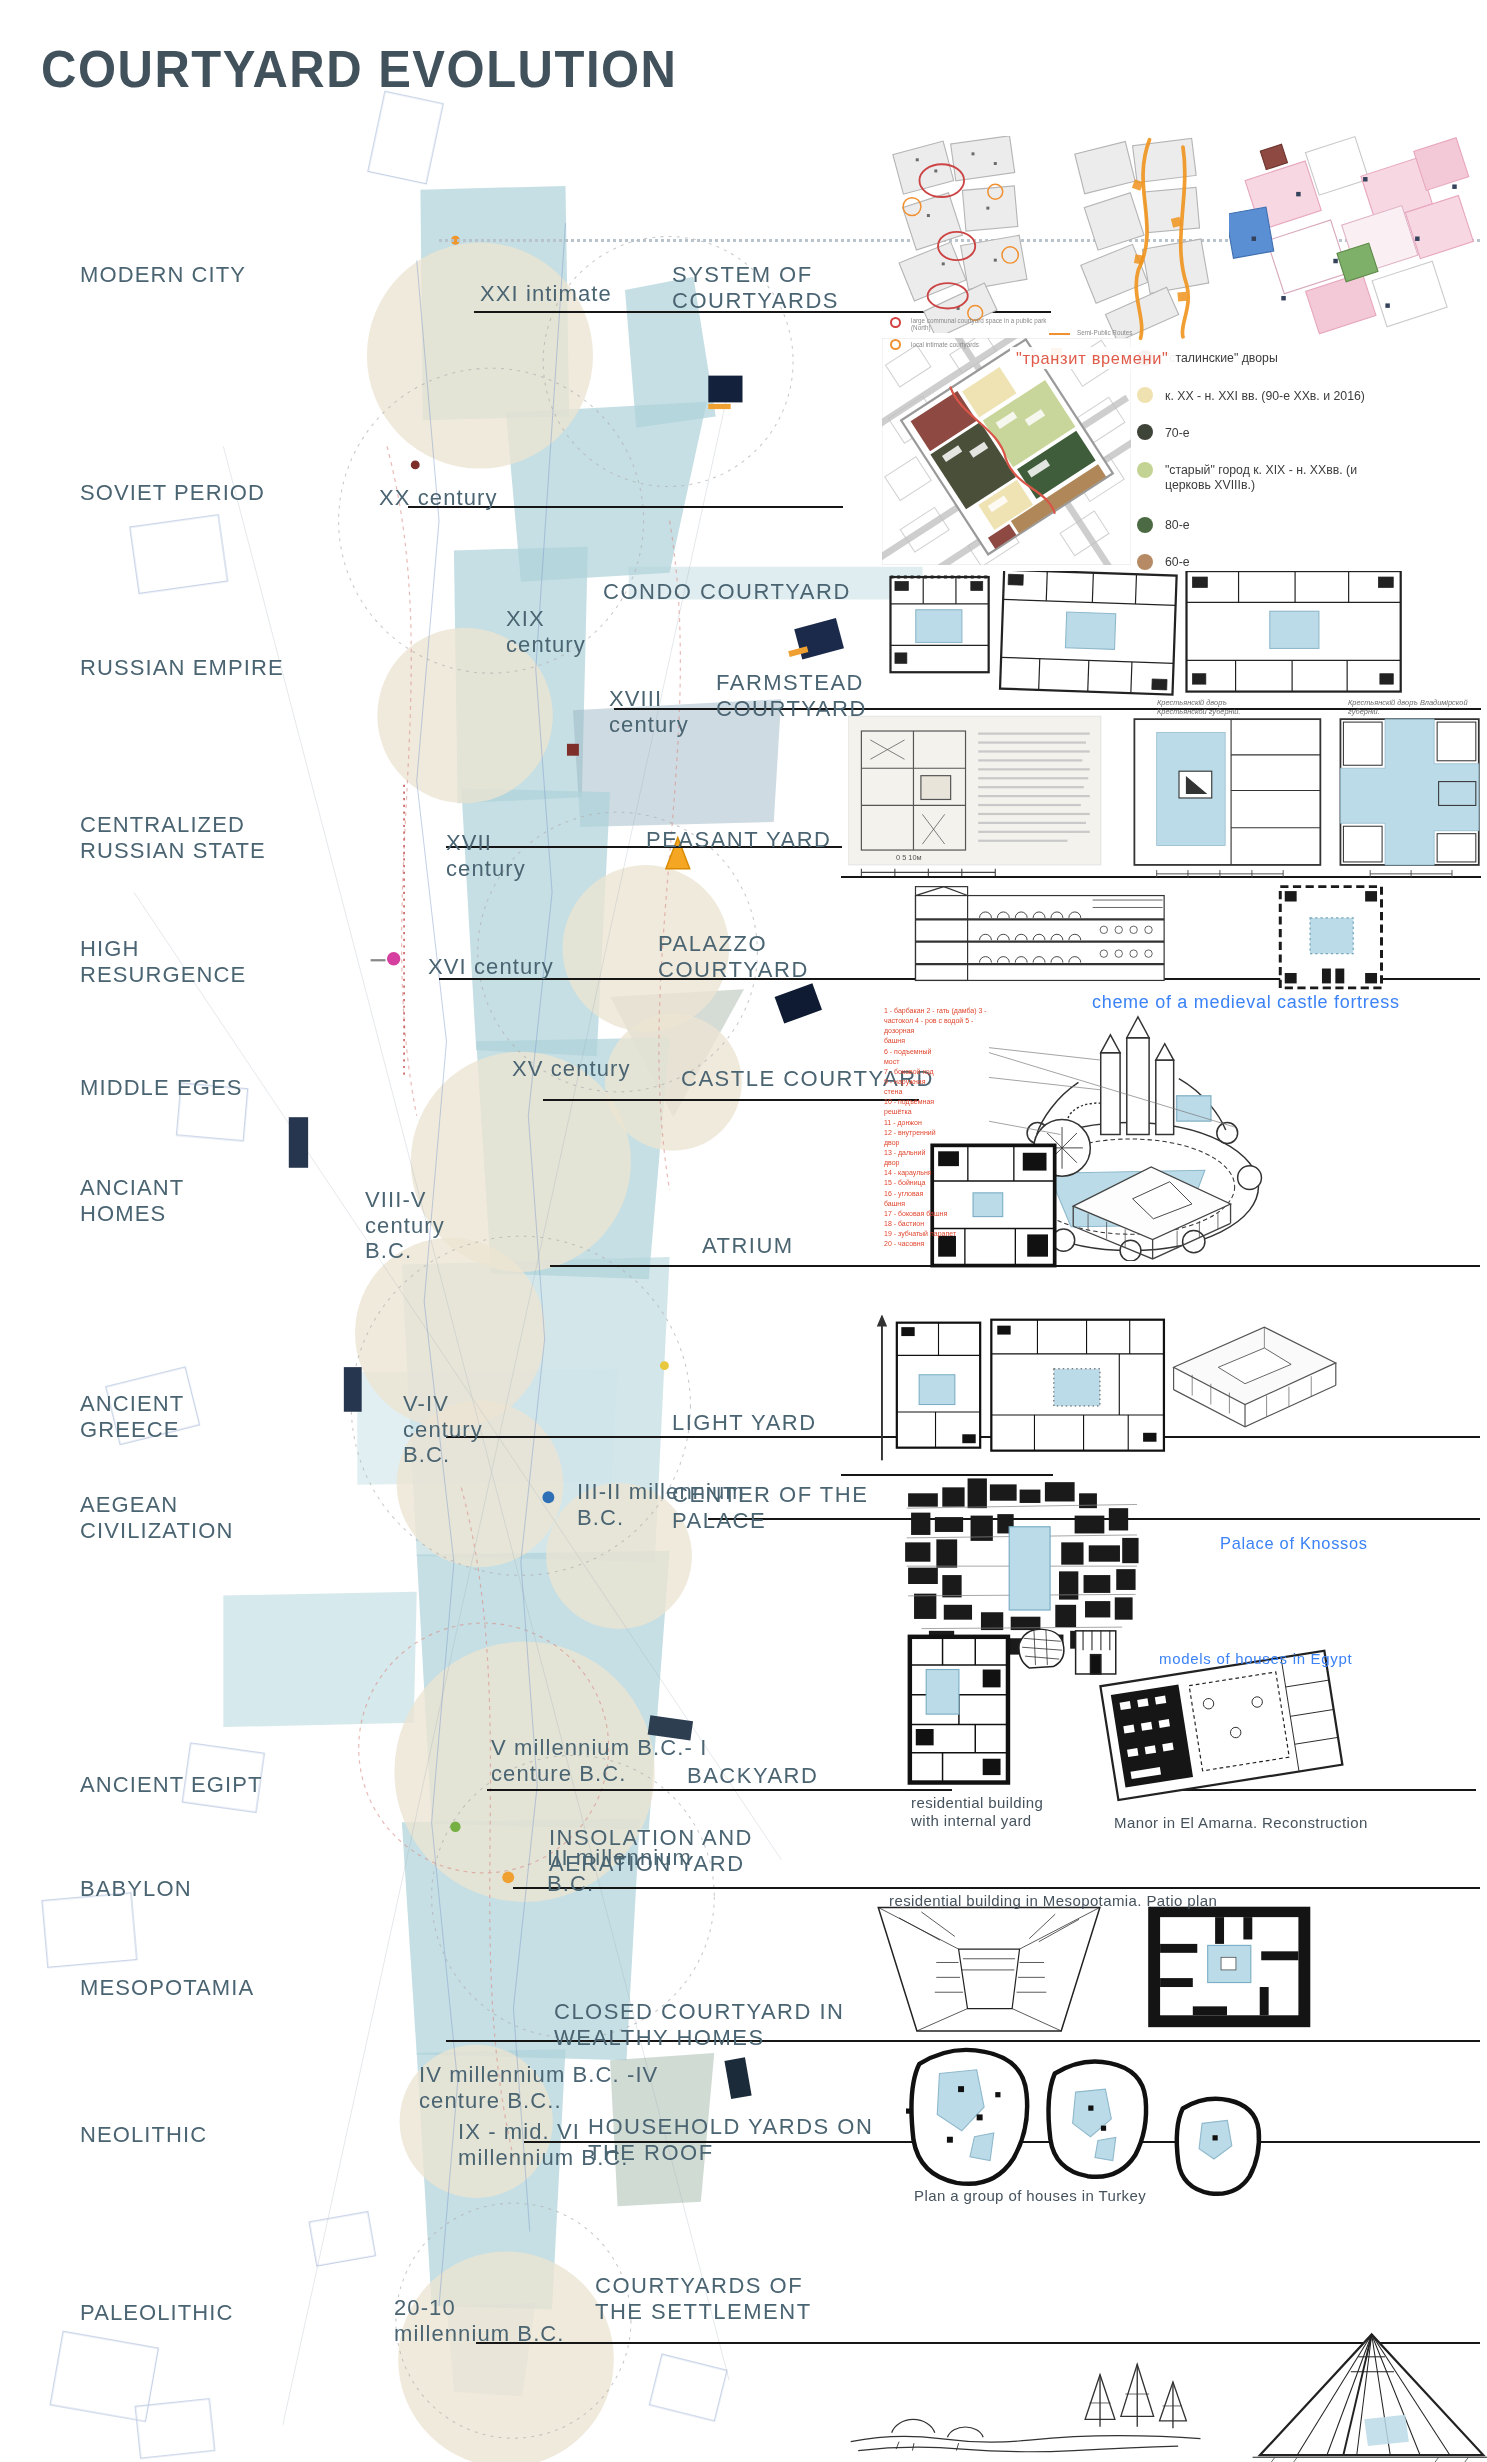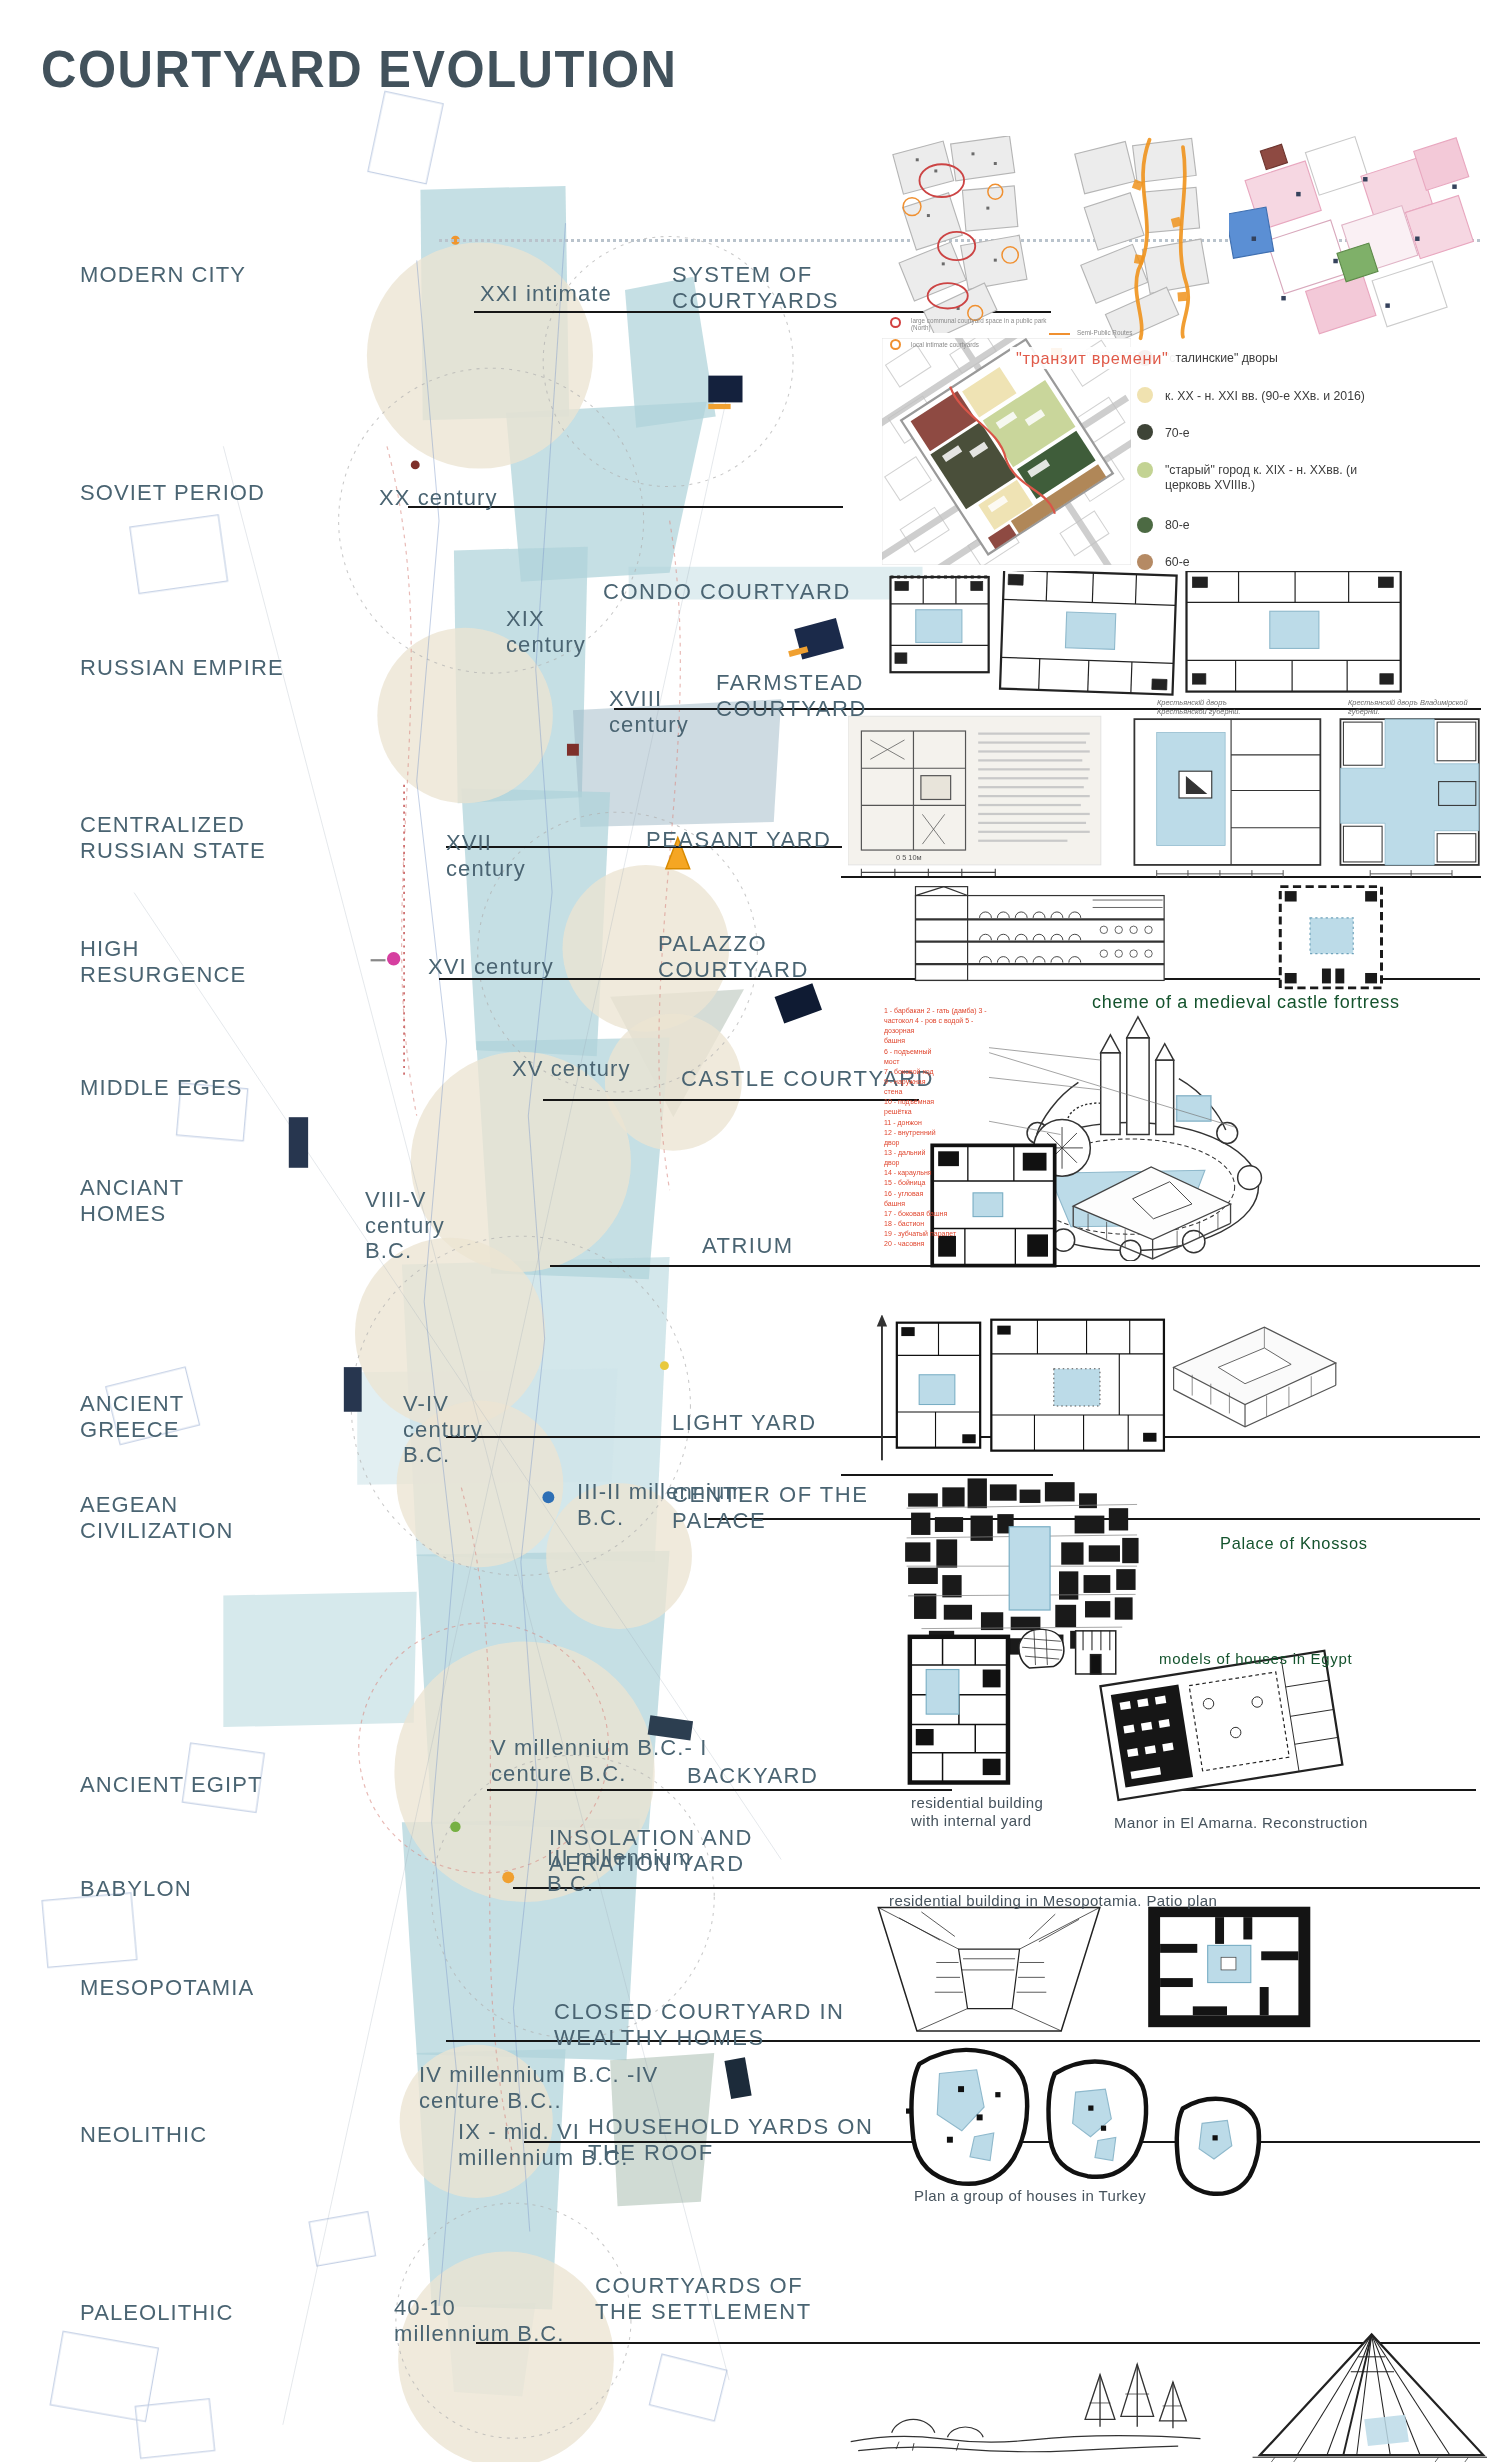--- a/index.html
+++ b/index.html
@@ -3,21 +3,21 @@
 <meta charset="utf-8">
 <style>
   html,body{margin:0;padding:0;background:#fff;}
   #stage{position:relative;width:1488px;height:2462px;background:#fff;overflow:hidden;
          font-family:"Liberation Sans",sans-serif;}
   #stage *{box-sizing:border-box;}
   .abs{position:absolute;}
   #title{left:41px;top:41px;font-size:49px;font-weight:800;letter-spacing:1.5px;color:#42525c;z-index:5;transform:scaleY(1.04);}
   .era,.cen,.typ{z-index:4;color:#4a6472;font-size:22px;letter-spacing:1.1px;line-height:1.16;}
   .typ{letter-spacing:1.5px;}
-  .cap-blue{z-index:4;color:#14532d;font-size:16.4px;letter-spacing:0.7px;}
+  .cap-blue{z-index:4;color:#3b82f6;font-size:16.4px;letter-spacing:0.7px;}
   .cap-dark{z-index:4;color:#46535d;font-size:15px;letter-spacing:0.4px;line-height:1.2;}
   .cap-tiny{z-index:4;color:#6b6b6b;font-size:7.4px;font-style:italic;line-height:1.25;}
   .hline{z-index:1;height:2.2px;background:#161616;}
   .dotline{z-index:1;height:0;border-top:3.7px dotted #b9c3cc;}
   .rednotes{z-index:4;color:#e0462e;font-size:7px;line-height:1.45;white-space:pre-line;width:112px;}
   .translabel{z-index:4;color:#e05a49;font-size:16.4px;letter-spacing:0.7px;background:rgba(255,255,255,.92);padding:1.5px 6px;}
   .leg-row{z-index:4;}
   .leg-dot{position:absolute;width:16.4px;height:16.4px;border-radius:50%;}
   .leg-txt{position:absolute;font-size:12.3px;color:#3b3b3b;line-height:1.25;width:245px;}
   .mini-txt{position:absolute;font-size:6.3px;color:#8a8a8a;line-height:1.15;width:149px;}
@@ -172,21 +172,21 @@
   <div class="abs cen" style="left:446px;top:830px;width:104px;">XVII century</div>
   <div class="abs cen" style="left:428px;top:954px;width:223px;">XVI century</div>
   <div class="abs cen" style="left:512px;top:1056px;width:193px;">XV century</div>
   <div class="abs cen" style="left:365px;top:1187px;width:112px;">VIII-V century B.C.</div>
   <div class="abs cen" style="left:383px;top:1391px;width:112px;margin-left:20px;">V-IV century B.C.</div>
   <div class="abs cen" style="left:577px;top:1479px;width:179px;">III-II millennium B.C.</div>
   <div class="abs cen" style="left:491px;top:1735px;width:253px;">V millennium B.C.- I centure B.C.</div>
   <div class="abs cen" style="left:547px;top:1845px;width:171px;">III millennium B.C.</div>
   <div class="abs cen" style="left:419px;top:2062px;width:320px;">IV millennium B.C. -IV centure B.C..</div>
   <div class="abs cen" style="left:458px;top:2119px;width:223px;">IX - mid. VI millennium B.C.</div>
-  <div class="abs cen" style="left:394px;top:2295px;width:171px;">40-10 millennium B.C.</div>
+  <div class="abs cen" style="left:394px;top:2295px;width:171px;">20-10 millennium B.C.</div>
 
   <div class="abs typ" style="left:672px;top:262px;width:216px;">SYSTEM OF COURTYARDS</div>
   <div class="abs typ" style="left:603px;top:579px;width:357px;">CONDO COURTYARD</div>
   <div class="abs typ" style="left:716px;top:670px;width:245px;">FARMSTEAD COURTYARD</div>
   <div class="abs typ" style="left:646px;top:827px;width:312px;">PEASANT YARD</div>
   <div class="abs typ" style="left:658px;top:931px;width:223px;">PALAZZO COURTYARD</div>
   <div class="abs typ" style="left:681px;top:1066px;width:253px;">CASTLE COURTYARD</div>
   <div class="abs typ" style="left:702px;top:1233px;width:164px;">ATRIUM</div>
   <div class="abs typ" style="left:672px;top:1410px;width:193px;">LIGHT YARD</div>
   <div class="abs typ" style="left:672px;top:1482px;width:208px;">CENTER OF THE PALACE</div>

